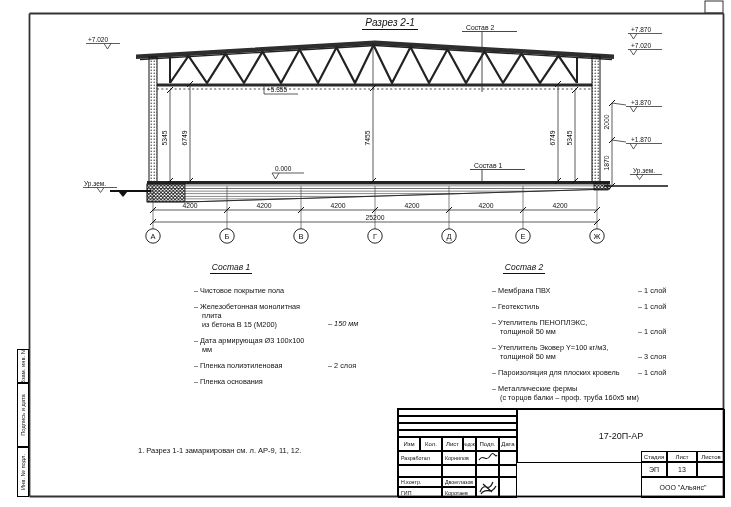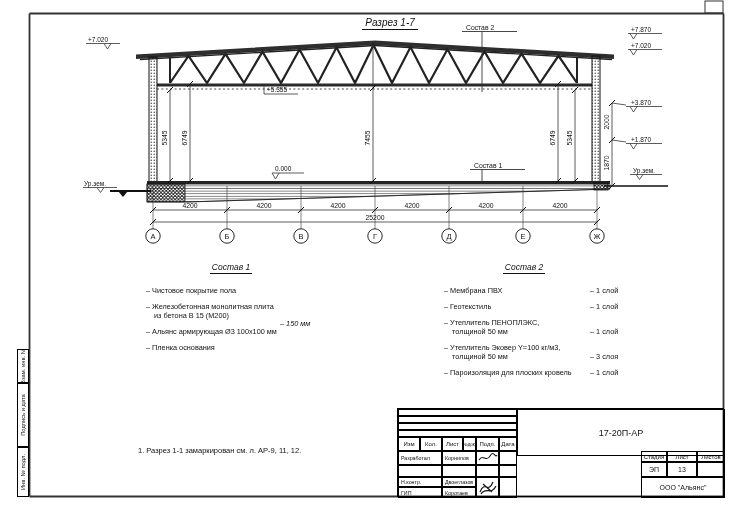--- a/index.html
+++ b/index.html
@@ -4,21 +4,21 @@
 <style>
   html,body{margin:0;padding:0;background:#e8e8e8;}
   .page{position:relative;width:731px;height:507px;background:#fff;overflow:hidden;
         font-family:"Liberation Sans",sans-serif;color:#111;border-bottom:2px solid #9a9a9a;border-right:1px solid #c0c0c0;}
   svg{position:absolute;left:0;top:0;}
   svg text{font-family:"Liberation Sans",sans-serif;fill:#111;}
   .abs{position:absolute;}
   .dwg-title{font-size:10px;font-style:italic;border-bottom:1px solid #111;padding:0 3px 1px 3px;}
   .comp-title{font-size:8.5px;font-style:italic;border-bottom:1px solid #111;padding:0 2px 1px 2px;}
   .comp-list{font-size:7.3px;line-height:9px;}
-  .comp-item{position:relative;margin-bottom:7px;}
+  .comp-item{position:relative;margin-bottom:7px;margin-left:48px;}
   .comp-item .t{white-space:pre-line;padding-left:8px;text-indent:-8px;display:block;max-width:150px;}
   .comp-item .v{position:absolute;top:0;white-space:nowrap;text-align:center;}
   .c1 .v{left:134px;} .c2 .v{left:146px;}
   .note{font-size:7.5px;}
   
   .tb{position:absolute;left:397px;top:408px;width:327px;height:89px;}
   .tb .cell{position:absolute;border:1px solid #000;box-sizing:border-box;
             font-size:6px;display:flex;align-items:center;justify-content:center;overflow:hidden;white-space:nowrap;}
   .tb .lbl{justify-content:flex-start;padding-left:2px;}
   
@@ -204,40 +204,44 @@
       <text x="631" y="141.5" font-size="6.5">+1.870</text>
       <text x="633" y="172.5" font-size="6.5">Ур.зем.</text>
       <text x="267" y="92" font-size="6.5">+5.355</text>
       <text x="275" y="171" font-size="6.5">0.000</text>
       <text x="466" y="29.5" font-size="6.8">Состав 2</text>
       <text x="474" y="167.5" font-size="6.8">Состав 1</text>
     </g>
   </svg>
 
   <div class="abs" style="left:310px;top:12px;width:160px;text-align:center;">
-    <span class="dwg-title">Разрез 1-7</span>
+    <span class="dwg-title">Разрез 2-1</span>
   </div>
 
   <div class="abs" style="left:146px;top:256px;width:170px;">
     <div style="text-align:center;margin-bottom:12px;">
       <span class="comp-title">Состав 1</span>
     </div>
     <div class="comp-list c1">
       <div class="comp-item">
           <span class="t">– Чистовое покрытие пола</span>
           <span class="v"></span>
         </div>
       <div class="comp-item">
           <span class="t">– Железобетонная  монолитная плита
 из бетона В 15 (М200)</span>
           <span class="v" style="top:17px;font-style:italic;">– 150 мм</span>
         </div>
       <div class="comp-item">
-          <span class="t">– Альянс армирующая Ø3 100х100 мм</span>
+          <span class="t">– Дата армирующая Ø3 100х100 мм</span>
           <span class="v"></span>
+        </div>
+      <div class="comp-item">
+          <span class="t">– Пленка полиэтиленовая</span>
+          <span class="v">– 2 слоя</span>
         </div>
       <div class="comp-item">
           <span class="t">– Пленка основания</span>
           <span class="v"></span>
         </div>
     </div>
   </div>
 
   <div class="abs" style="left:444px;top:256px;width:200px;">
     <div style="text-align:center;margin-bottom:12px;width:160px;">
@@ -258,20 +262,25 @@
           <span class="v" style="top:9px;">– 1 слой</span>
         </div>
       <div class="comp-item">
           <span class="t">– Утеплитель Эковер Y=100 кг/м3,
 толщиной 50 мм</span>
           <span class="v" style="top:9px;">– 3 слоя</span>
         </div>
       <div class="comp-item">
           <span class="t">– Пароизоляция для плоских кровель</span>
           <span class="v">– 1 слой</span>
+        </div>
+      <div class="comp-item">
+          <span class="t">– Металлические фермы
+(с торцов балки – проф. труба 160х5 мм)</span>
+          <span class="v"></span>
         </div>
     </div>
   </div>
 
   <div class="abs note" style="left:138px;top:446px;">1. Разрез 1-1 замаркирован см. л. АР-9, 11, 12.</div>
 
   <div class="sidecell" style="top:349px;height:34px;">
     <span class="vtext">Взам. инв. №</span>
   </div>
   <div class="sidecell" style="top:383px;height:64px;">
@@ -311,21 +320,21 @@
     <div class="cell lbl" style="left:44px;top:68px;width:34px;height:10px;font-size:5.3px;">Двоеглазов</div>
     <div class="cell lbl" style="left:0;top:78px;width:44px;height:11px;font-size:5.3px;">ГИП</div>
     <div class="cell lbl" style="left:44px;top:78px;width:34px;height:11px;font-size:5.3px;">Коротаев</div>
     <div class="cell" style="left:78px;top:68px;width:23px;height:21px;">
       <svg width="21" height="19">
           <path d="M3,14 C8,2 11,16 16,4 M4,16 C9,8 14,18 19,8 M6,6 L15,14" fill="none" stroke="#111" stroke-width="1.2"></path>
         </svg>
     </div>
     <div class="cell" style="left:101px;top:68px;width:18px;height:21px;"></div>
 
-    <div class="cell" style="left:119px;top:0;width:208px;height:47px;font-size:9px;">17-20П-АР</div>
+    <div class="cell" style="left:119px;top:0;width:208px;height:54px;font-size:9px;">17-20П-АР</div>
 
 
     <div class="cell" style="left:243px;top:42px;width:26px;height:11px;">Стадия</div>
     <div class="cell" style="left:269px;top:42px;width:30px;height:11px;">Лист</div>
     <div class="cell" style="left:299px;top:42px;width:28px;height:11px;">Листов</div>
     <div class="cell" style="left:243px;top:53px;width:26px;height:15px;font-size:7px;">ЭП</div>
     <div class="cell" style="left:269px;top:53px;width:30px;height:15px;font-size:7px;">13</div>
     <div class="cell" style="left:299px;top:53px;width:28px;height:15px;font-size:7px;"></div>
     <div class="cell" style="left:243px;top:68px;width:84px;height:21px;font-size:7px;">ООО "Альянс"</div>
   </div>

